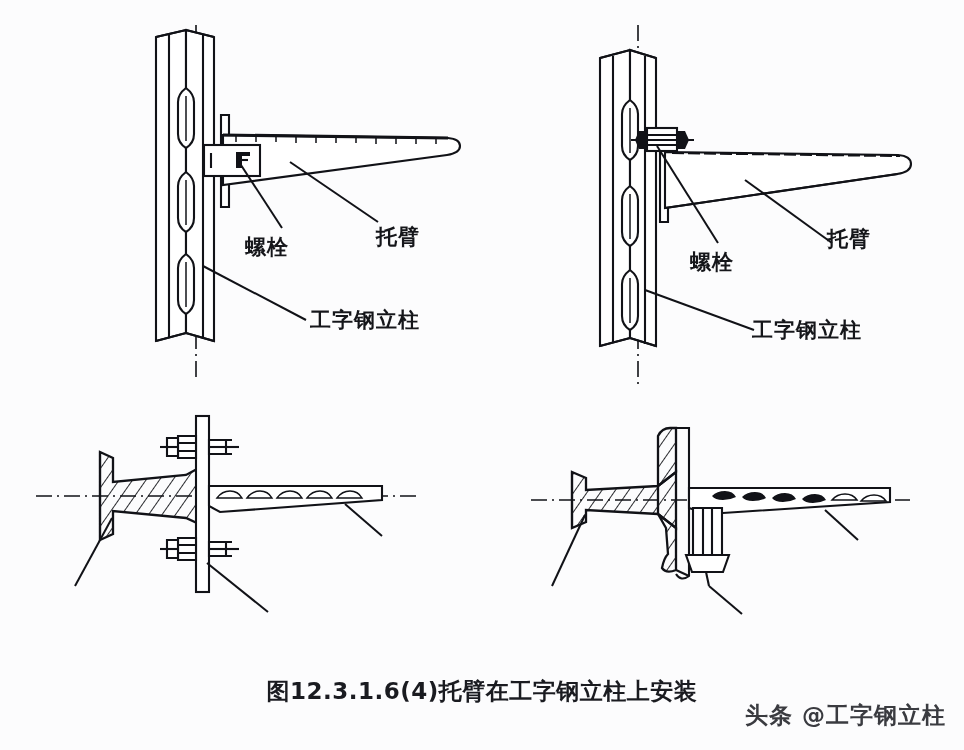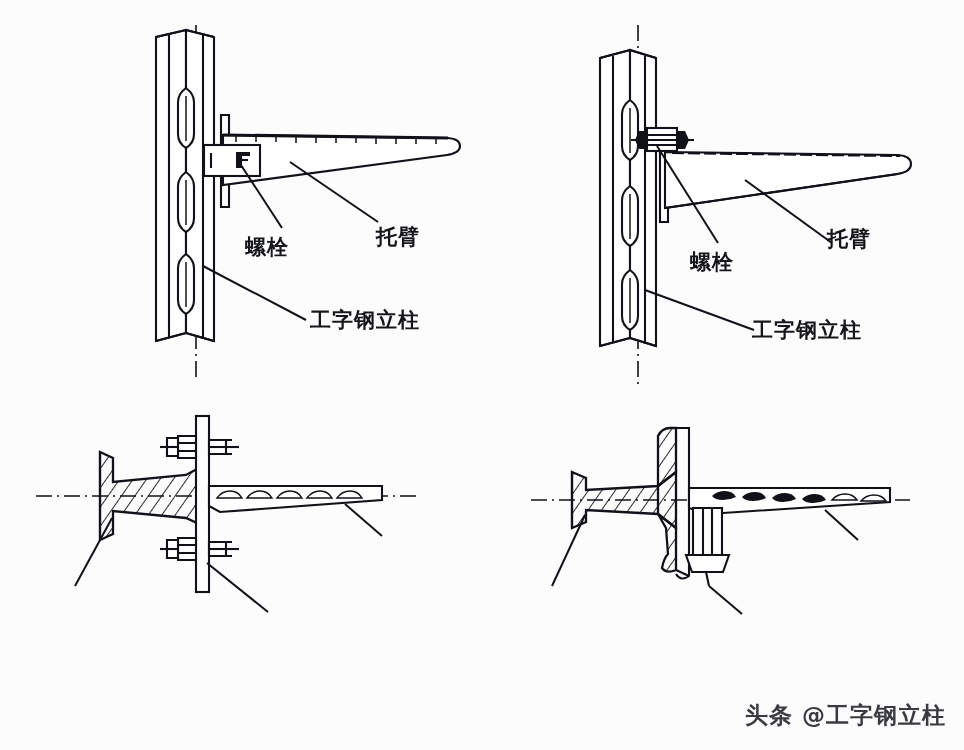--- a/index.html
+++ b/index.html
@@ -297,16 +297,17 @@
         <path class="ln" d="M216 172 L219 186"></path>
       </g>
 
       <path class="leader" d="M95 115 L62 186"></path>
       <path class="leader" d="M219 186 L252 214"></path>
       <path class="leader" d="M335 110 L368 140"></path>
     </svg>
 
   </div>
 
+  <div class="caption">图12.3.1.6(4)托臂在工字钢立柱上安装</div>
 
   <div class="watermark">头条 @工字钢立柱</div>
 
 </div>
 
 </body></html>

